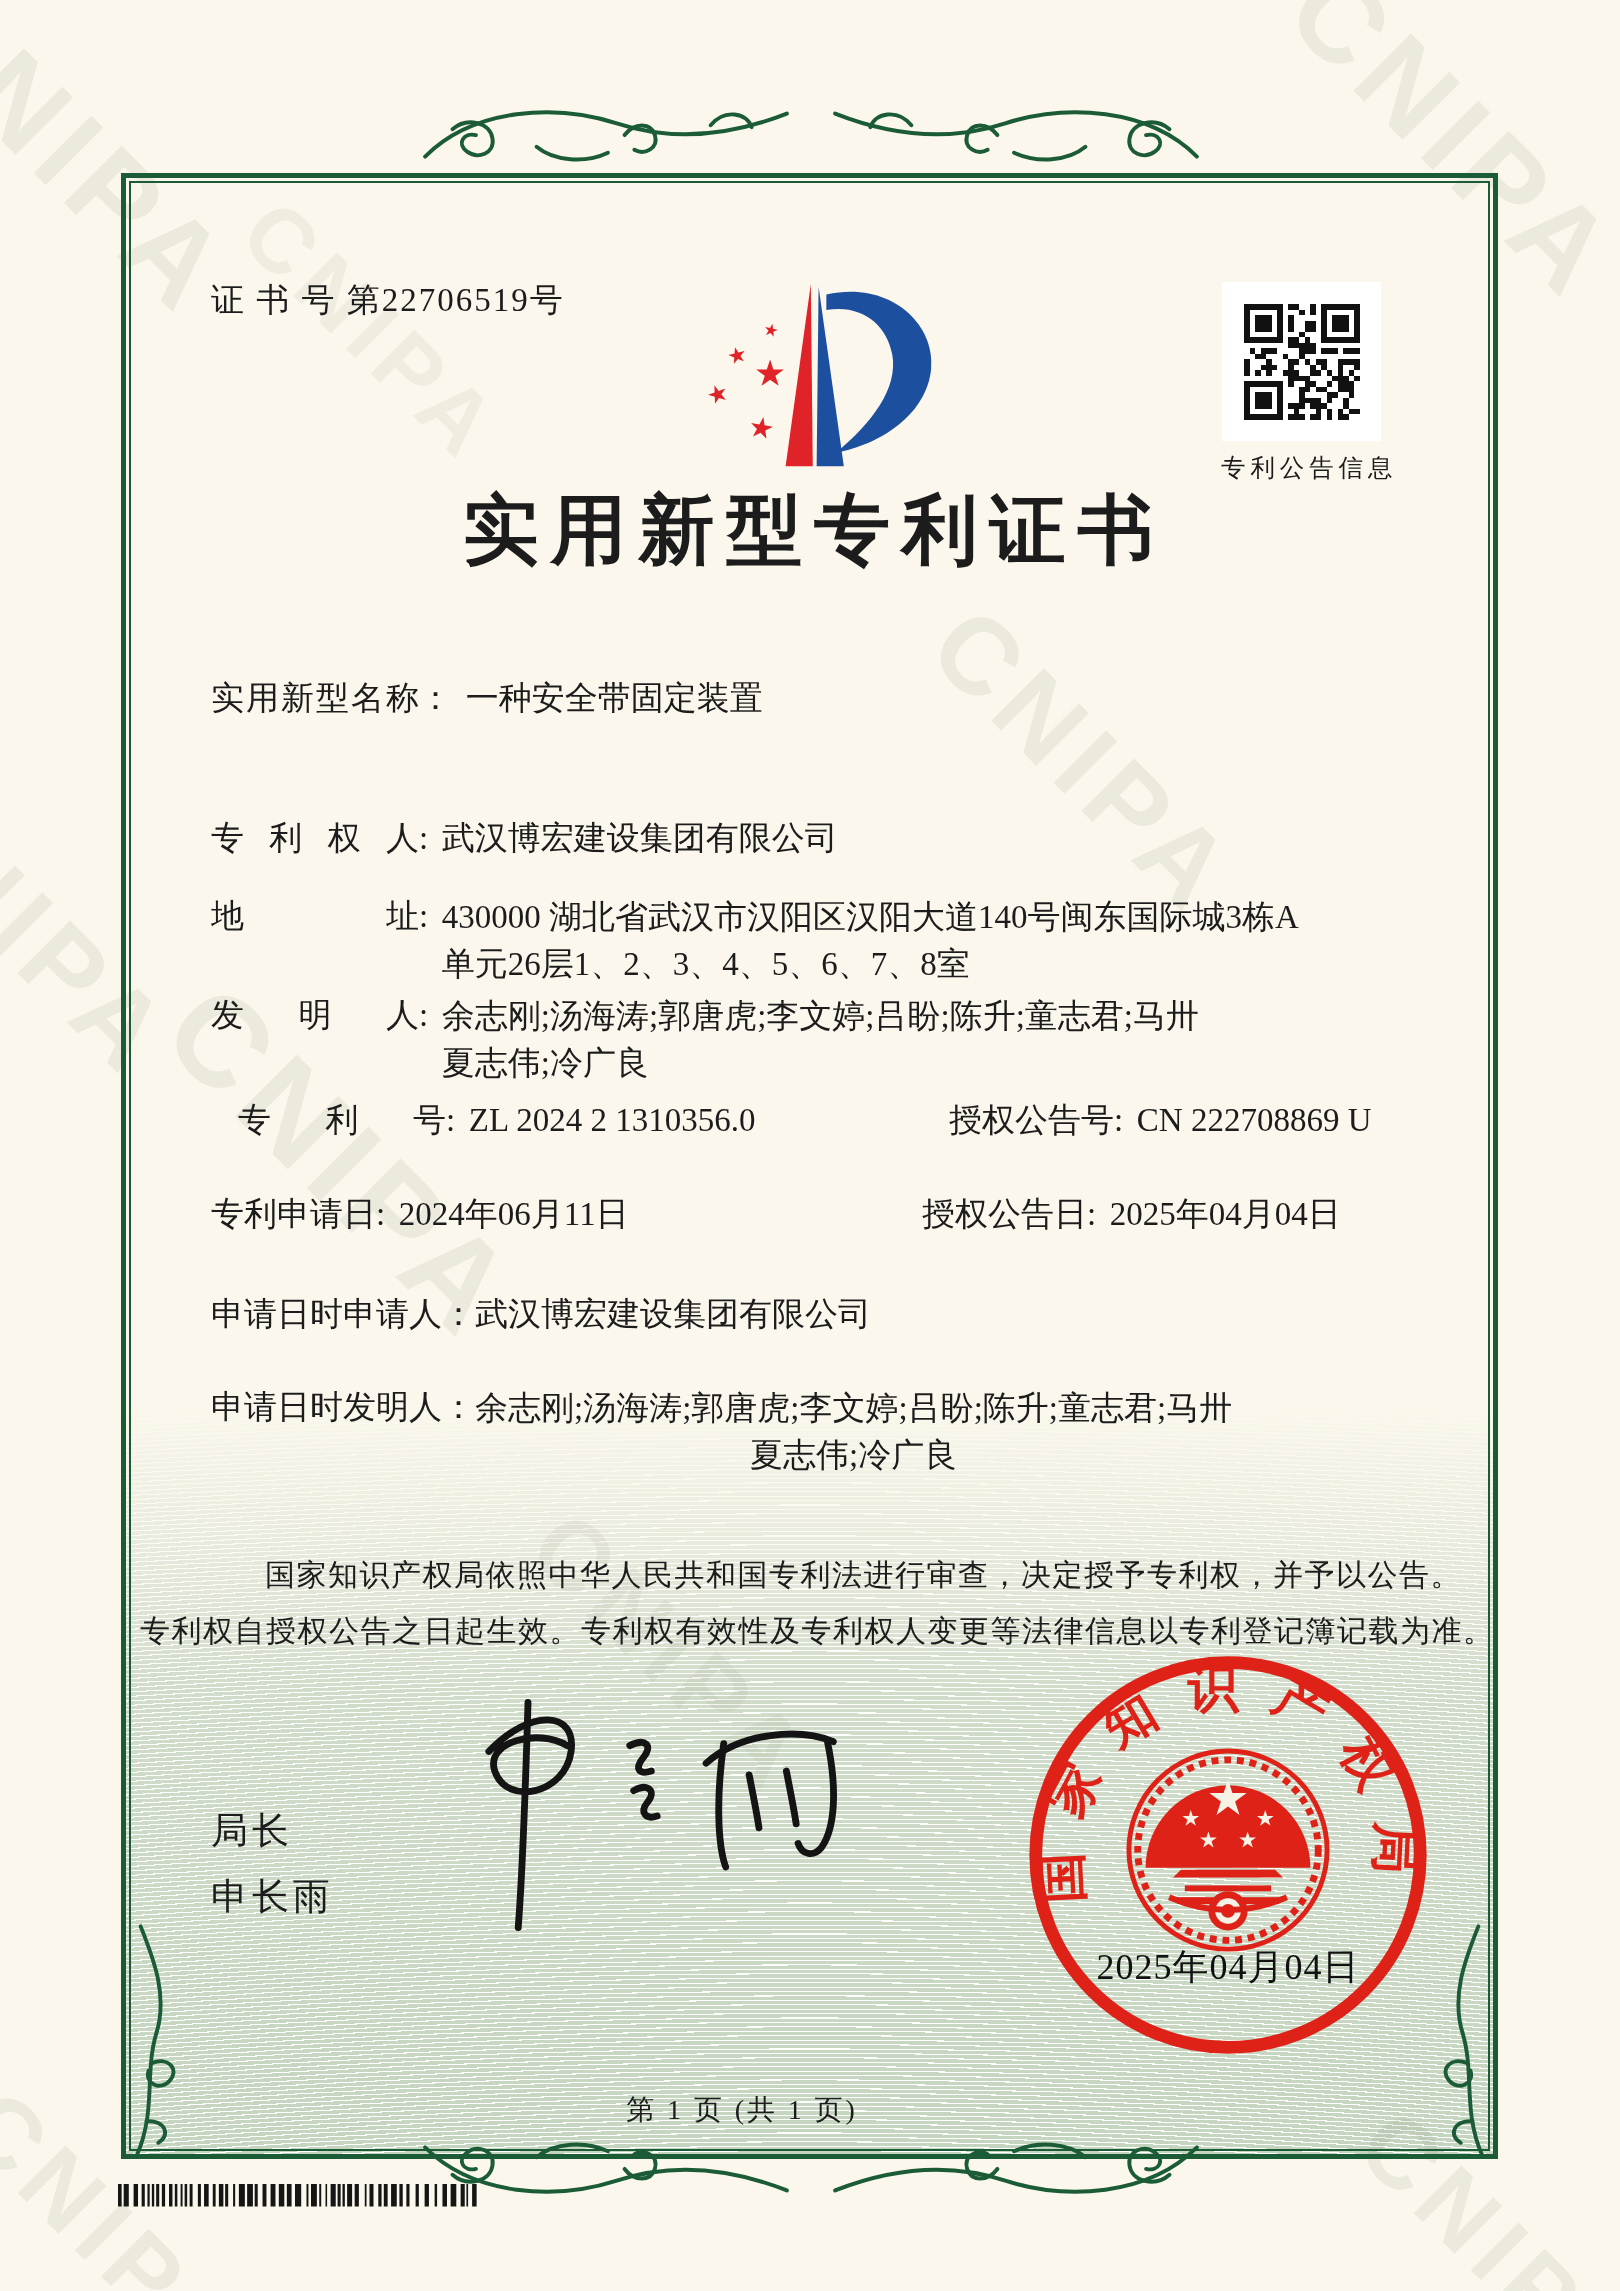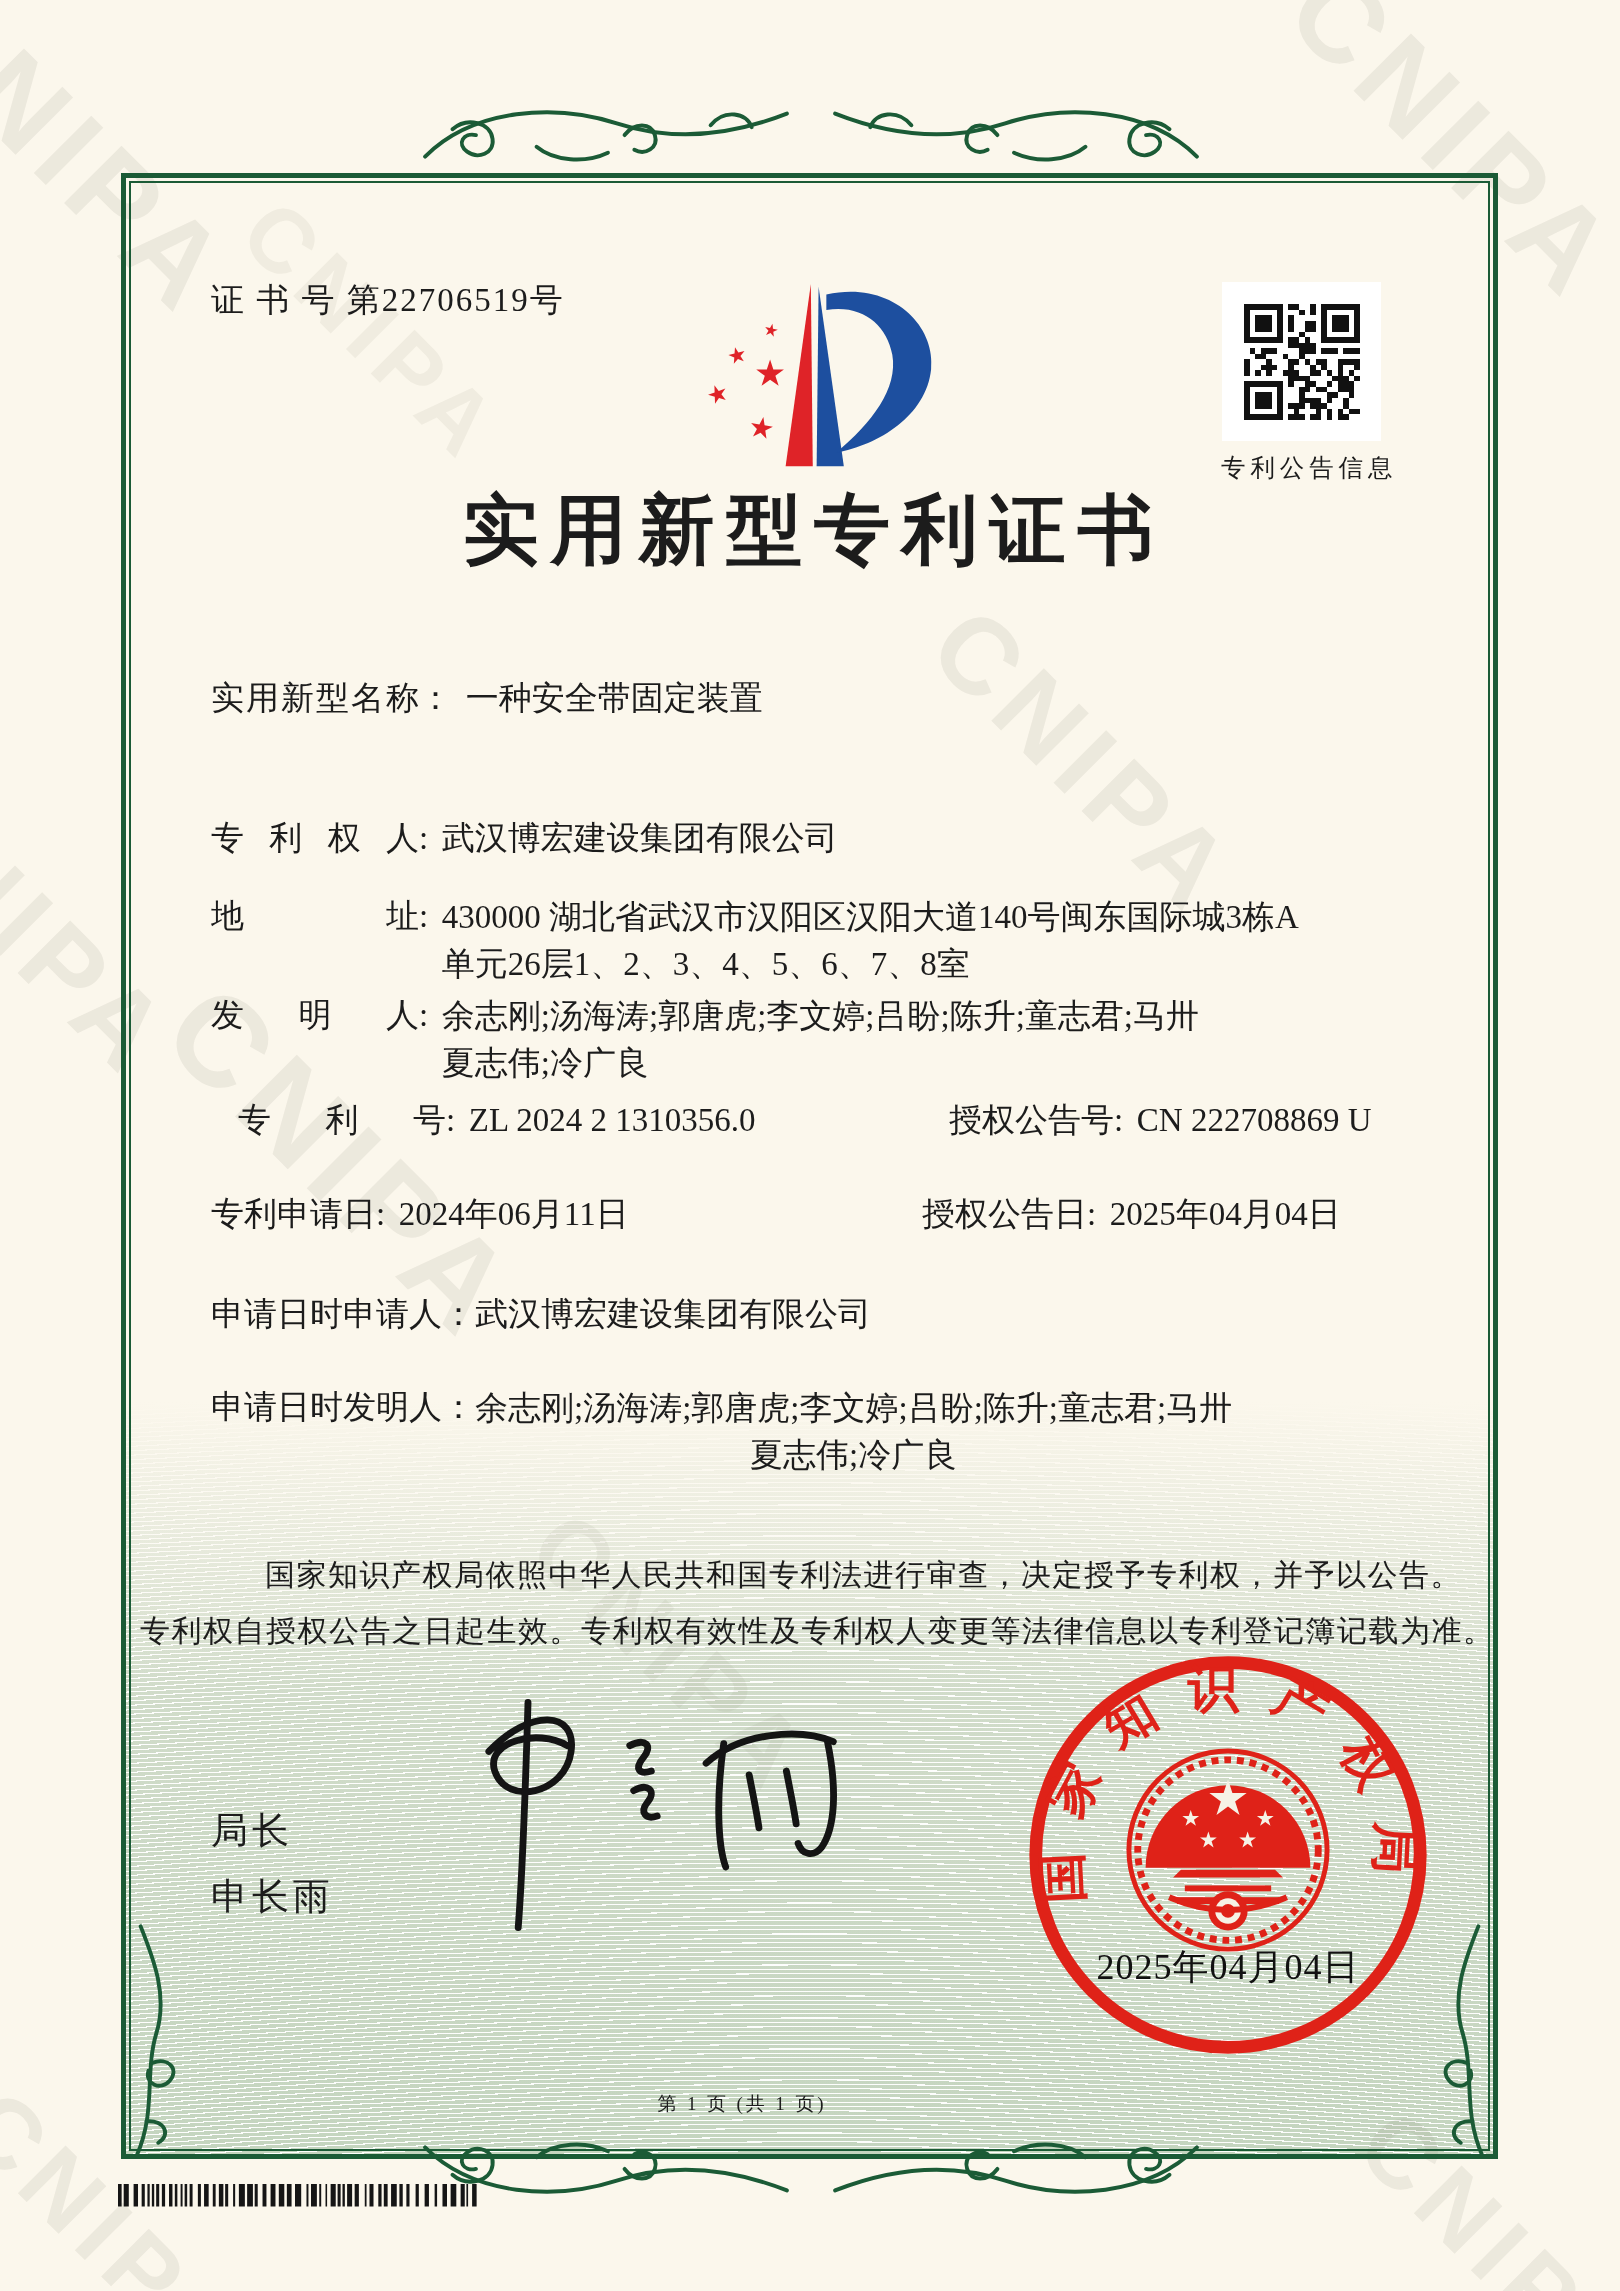--- a/index.html
+++ b/index.html
@@ -62,21 +62,21 @@
     font-family:"Liberation Sans","DejaVu Sans",sans-serif;letter-spacing:3.9px;}
   .director-name{position:absolute;left:211px;top:1872px;font-size:37px;z-index:4;
     font-family:"Liberation Sans","DejaVu Sans",sans-serif;letter-spacing:3.9px;}
   .sig{position:absolute;left:412px;top:1681px;z-index:5;}
   .sig path{stroke:#141414;stroke-width:7;fill:none;stroke-linecap:round;stroke-linejoin:round;}
   
   .seal{position:absolute;left:1022px;top:1649px;z-index:5;}
   .seal-date{position:absolute;left:1022px;top:1943px;width:412px;text-align:center;
     font-size:36px;z-index:6;letter-spacing:1px;color:#111;}
   
-  .page-info{position:absolute;left:0;top:2091px;width:1484px;text-align:center;font-size:19px;z-index:4;letter-spacing:2.9px;}
+  .page-info{position:absolute;left:0;top:2091px;width:1484px;text-align:center;font-size:28px;z-index:4;letter-spacing:2.9px;}
   .barcode{position:absolute;left:118px;top:2184px;z-index:4;}
 </style>
 </head>
 <body>
 
 <div class="wavy"></div>
 
 <div class="wm" style="left:-29px;top:-44px;font-size:118px;">CNIPA</div>
 <div class="wm" style="left:1358px;top:-59px;font-size:118px;">CNIPA</div>
 <div class="wm" style="left:294px;top:181px;font-size:90px;color:rgba(130,128,112,0.09);">CNIPA</div>

